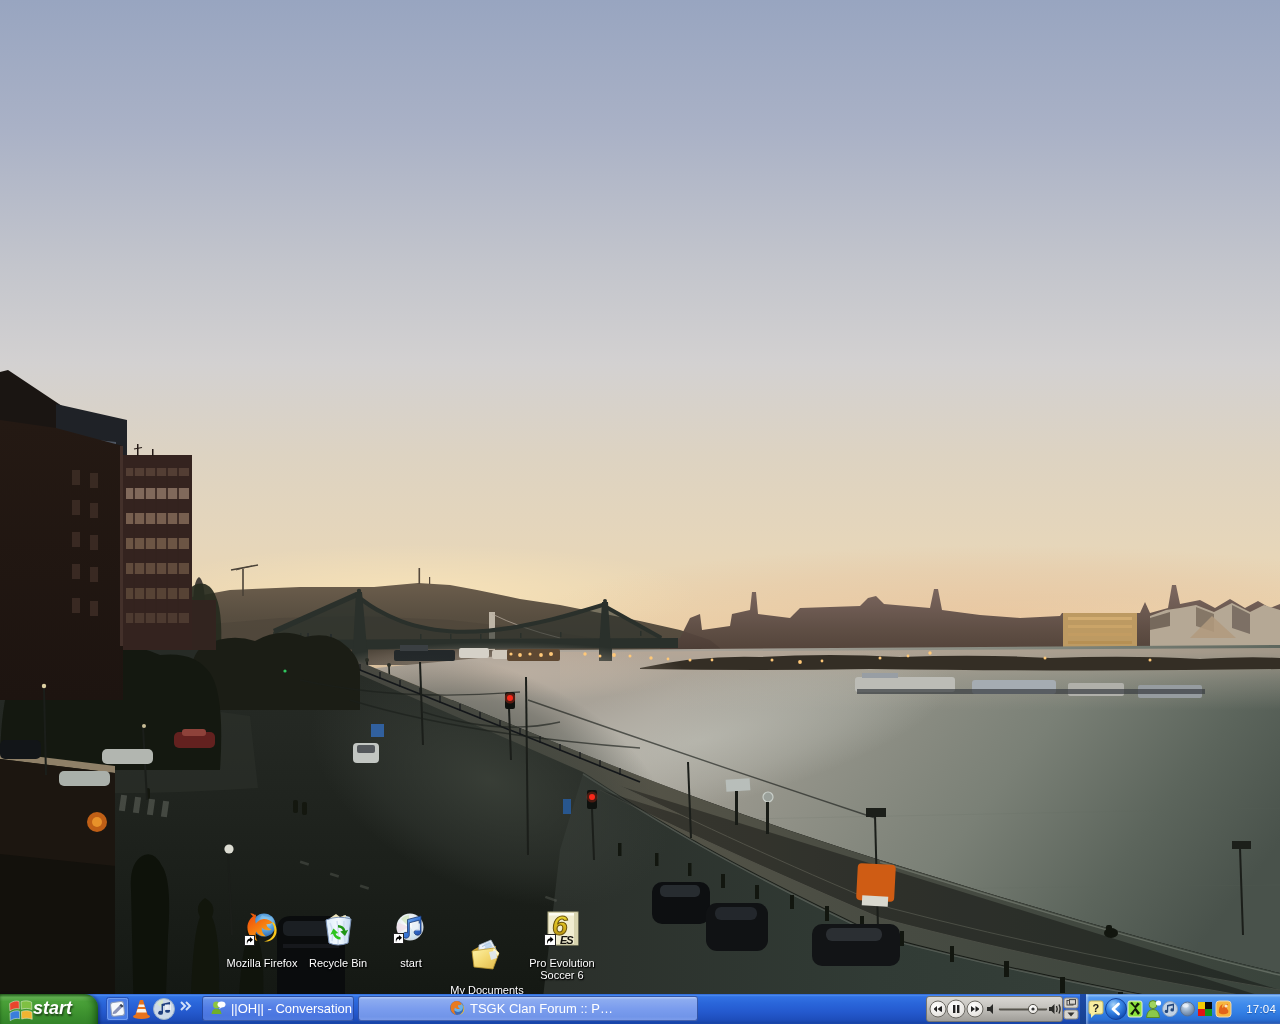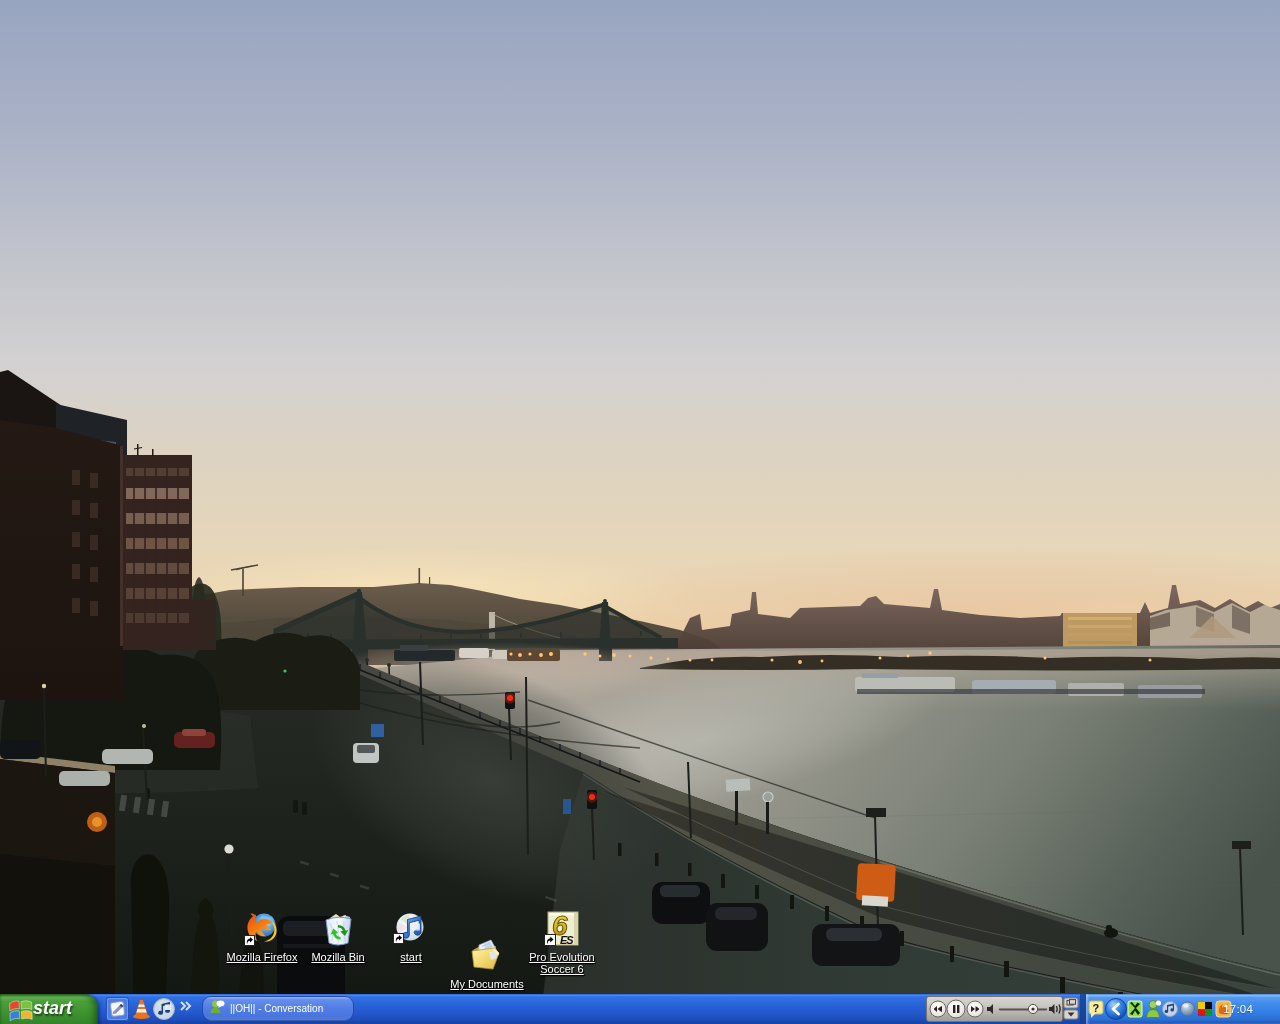--- a/index.html
+++ b/index.html
@@ -2,40 +2,40 @@
 <html><head>
 <meta charset="utf-8">
 <style>
 html,body{margin:0;padding:0;width:1280px;height:1024px;overflow:hidden;background:#000;}
 *{box-sizing:border-box;}
 body{font-family:"Liberation Sans",sans-serif;}
 #desktop{position:absolute;left:0;top:0;width:1280px;height:994px;}
 #wp{position:absolute;left:0;top:0;filter:blur(0.6px);}
 .icon{position:absolute;width:76px;text-align:center;}
 .icon svg{display:block;margin:0 auto;}
-.ilabel{margin-top:2px;font-size:11px;line-height:12px;color:#fff;text-shadow:1px 1px 1px #000,0 1px 2px rgba(0,0,0,.95);text-decoration:underline;}
+.ilabel{margin-top:8px;font-size:11px;line-height:12px;color:#fff;text-shadow:1px 1px 1px #000,0 1px 2px rgba(0,0,0,.95);}
 #taskbar{position:absolute;left:0;top:994px;width:1280px;height:30px;
 background:linear-gradient(to bottom,#2a5ccd 0%,#4a8cf2 4%,#3272e4 9%,#2a66da 30%,#2459ce 60%,#1e4ebc 85%,#1744a8 96%,#1b48ac 100%);}
 #startbtn{position:absolute;left:0;top:0;width:98px;height:46px;border-radius:0 14px 14px 0;
 background:linear-gradient(to bottom,#2f6b26 0%,#68b756 7%,#4aa139 16%,#3f9430 38%,#35862a 62%,#2b7522 85%,#1f5f18 100%);
 box-shadow:inset -4px 0 6px rgba(10,60,10,.55),inset 0 -2px 3px rgba(0,40,0,.4),2px 0 3px rgba(0,0,30,.35);}
 #startbtn .stxt{position:absolute;left:33px;top:4px;font-size:18px;font-weight:bold;font-style:italic;color:#fff;text-shadow:1px 2px 2px rgba(0,0,0,.55);}
 #startbtn svg{position:absolute;left:8px;top:4px;}
-.tbtn{position:absolute;top:2px;height:25px;border-radius:9px;border:1px solid rgba(16,48,130,.65);
-color:#fff;font-size:10px;line-height:23px;white-space:nowrap;overflow:hidden;}
+.tbtn{position:absolute;top:2px;height:25px;border-radius:3px;border:1px solid rgba(16,48,130,.65);
+color:#fff;font-size:13px;line-height:23px;white-space:nowrap;overflow:hidden;text-align:center;}
 .tbtn .ticon{display:inline-block;vertical-align:-3px;margin:0 5px 0 6px;}
 #tb1{left:202px;width:152px;background:linear-gradient(to bottom,#93b3f3 0%,#6490ea 12%,#537ee6 45%,#4a76e0 80%,#4f7ade 100%);}
 #tb2{left:358px;width:340px;background:linear-gradient(to bottom,#b3c9f7 0%,#8cabf0 12%,#7b9dee 50%,#7195e9 85%,#7b9ceb 100%);}
 #ql{position:absolute;left:98px;top:0;width:104px;height:30px;}
 #wmpband{position:absolute;left:926px;top:2px;width:137px;height:26px;border-radius:3px;border:1px solid #77756f;
 background:linear-gradient(to bottom,#d9d7d3 0%,#c9c7c2 35%,#b3b1ac 70%,#a09e99 100%);}
 #tray{position:absolute;left:1086px;top:0;width:194px;height:30px;
 background:linear-gradient(to bottom,#3a72cf 0%,#81b8f6 5%,#549af0 12%,#3f8aeb 35%,#3380e6 60%,#2a6fd4 85%,#2257b4 97%,#1d50ac 100%);
 box-shadow:inset 2px 0 2px rgba(255,255,255,.35);}
-#clock{position:absolute;right:27px;top:9px;font-size:11.5px;color:#fff;letter-spacing:.2px;text-shadow:0 1px 1px rgba(0,30,90,.4);}
+#clock{position:absolute;right:4px;top:9px;font-size:11.5px;color:#fff;letter-spacing:.2px;text-shadow:0 1px 1px rgba(0,30,90,.4);}
 #divider{position:absolute;left:1080px;top:0;width:6px;height:30px;background:linear-gradient(to bottom,#1c4aa8,#16408f);}
 </style>
 </head>
 <body>
 <div id="desktop">
 <svg id="wp" width="1280" height="994" viewBox="0 0 1280 994" preserveAspectRatio="none">
 <defs>
 <linearGradient id="sky" x1="0" y1="0" x2="0" y2="1">
  <stop offset="0" stop-color="#98a5c0"></stop>
  <stop offset=".18" stop-color="#a9b1c6"></stop>
@@ -481,21 +481,21 @@
             <stop offset="1" stop-color="#c2d8f0"></stop>
 </linearGradient>
 </defs>
 <path d="M23,4 L30,6 L29,10 Z" fill="#bcd4ec"></path>
 <path d="M10,7 L16,3 L20,6 L26,4 L25,10 L12,12 Z" fill="#efe6bc"></path>
 <path d="M6,9 Q18,4 31,8 L28,32 Q18,36 9,32 Z" fill="url(#bing)" stroke="#7d94b8" stroke-width="1"></path>
 <path d="M10,12 Q14,20 12,30 M17,10 Q19,20 18,33 M24,10 Q23,20 25,31" stroke="#c8d8ec" stroke-width="1.5" fill="none" opacity=".8"></path>
 <path d="M18,14 a8,8 0 0 1 7.6,5.8 l2.6,-1 -3.2,6.3 -4.7,-4.7 2.6,-0.7 a5.5,5.5 0 0 0 -4.9,-3.2 Z" fill="#1f9614"></path>
 <path d="M20.5,28.5 a8,8 0 0 1 -7.6,-5.8 l-2.6,1 3.2,-6.3 4.7,4.7 -2.6,0.7 a5.5,5.5 0 0 0 4.9,3.2 Z" fill="#2cc41e"></path>
 </svg>
-<div class="ilabel">Mozilla Bin</div>
+<div class="ilabel">Recycle Bin</div>
 </div>
 
 <div class="icon" style="left:373px;top:911px;">
 <svg width="36" height="38" viewBox="0 0 36 38">
 <defs>
 <radialGradient id="cdg" cx=".42" cy=".42" r=".65">
 <stop offset="0" stop-color="#ffffff"></stop>
             <stop offset=".6" stop-color="#e8eef2"></stop>
             <stop offset="1" stop-color="#c2ccd6"></stop>
 </radialGradient>
@@ -603,20 +603,27 @@
 </g>
 </svg>
 </div>
 <div class="tbtn" id="tb1"><span class="ticon">
 <svg width="16" height="16" viewBox="0 0 16 16">
 <circle cx="6.5" cy="5" r="3.4" fill="#8dc63f"></circle>
 <path d="M1.5,14 Q2,8.8 6.5,8.8 Q11,8.8 11.5,14 Z" fill="#6faf2a"></path>
 <ellipse cx="11.5" cy="4.5" rx="4" ry="3" fill="#fff"></ellipse>
 <path d="M10,7 L9,9 L12,7.4 Z" fill="#fff"></path>
 </svg></span>||OH|| - Conversation</div>
+<div class="tbtn" id="tb2"><span class="ticon">
+<svg width="16" height="16" viewBox="0 0 16 16">
+<circle cx="8" cy="8" r="7" fill="#3a6ab8"></circle>
+<circle cx="9" cy="7" r="5" fill="#6ab0e8"></circle>
+<path d="M8,1 C4,1 1.5,4 1.5,7.5 C1.5,11 4,14 7,14.8 C5,12.5 4.8,9.5 6,7.5 C7,9 9.5,9.5 11,8.5 C9.5,8 8.8,6.5 9,5.2 C10.4,5.6 12,5 12.8,4 C11.6,2.2 9.9,1 8,1 Z" fill="#e87a1e"></path>
+<path d="M12.8,4 C14.6,6 15,9 13.8,11.5 C12.8,13.5 11,14.8 9,15 C12.5,15.2 15.3,12.4 15.3,8.8 C15.3,6.9 14.4,5.2 12.8,4 Z" fill="#f5c026"></path>
+</svg></span>TSGK Clan Forum :: P…</div>
 <div id="wmpband">
 <svg width="137" height="26" viewBox="0 0 137 26">
 <defs>
 <radialGradient id="wbtn" cx=".4" cy=".35" r=".8">
 <stop offset="0" stop-color="#ffffff"></stop>
             <stop offset=".7" stop-color="#e8e6e2"></stop>
             <stop offset="1" stop-color="#c2c0ba"></stop>
 </radialGradient>
 </defs>
 <circle cx="11" cy="12" r="8" fill="url(#wbtn)" stroke="#6a6862"></circle>

